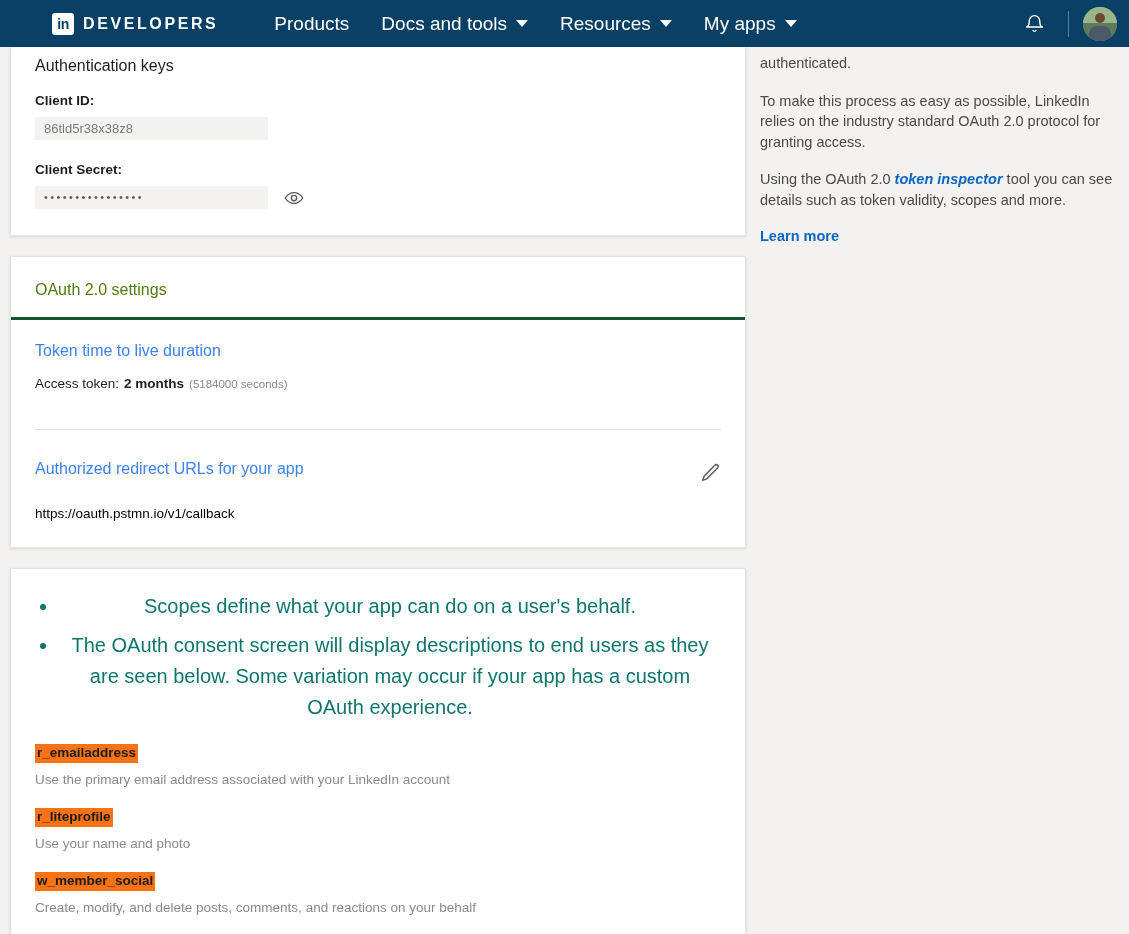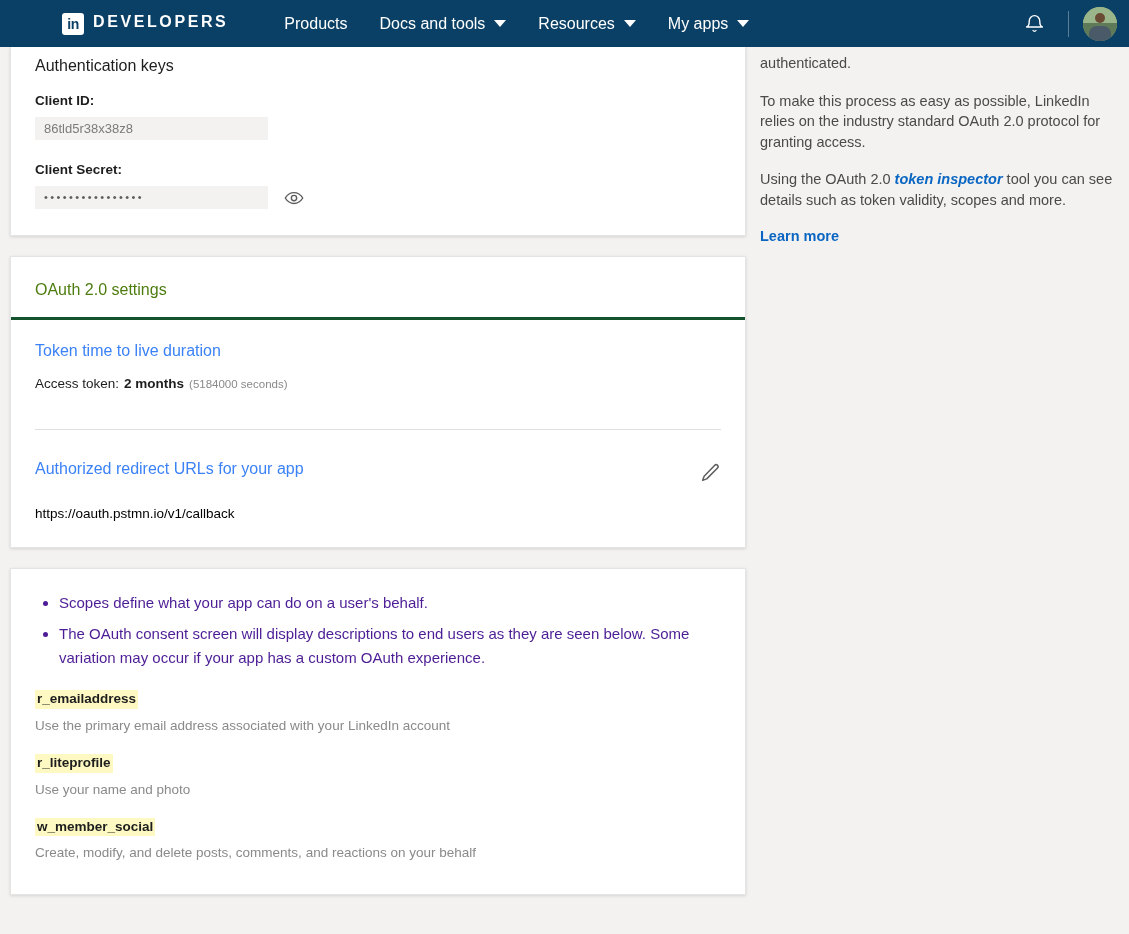--- a/index.html
+++ b/index.html
@@ -11,36 +11,36 @@
     overflow: hidden;
   }
 
   
   #topnav {
     position: absolute; top: 0; left: 0;
     width: 1129px; height: 47px;
     background: #0a4065;
     display: flex; align-items: center;
   }
-  #brand { display: flex; margin-left: 32px; padding-left: 30px; }
+  #brand { display: flex; align-items: center; margin-left: 22px; padding-left: 30px; }
   #li-logo {
     width: 22px; height: 22px; border-radius: 3px;
     background: #ffffff; color: #0a4065;
     font-weight: bold; font-size: 14px;
     display: flex; align-items: center; justify-content: center;
     font-family: "Liberation Sans", sans-serif;
     letter-spacing: -0.5px;
   }
   #brand-word {
     color: #ffffff; font-size: 16px; font-weight: 600;
     letter-spacing: 2.6px; margin-left: 9px;
   }
   #navlinks { display: flex; align-items: center; margin-left: 40px; gap: 0px; }
   .navitem {
-    color: #ffffff; font-size: 16px;
+    color: #ffffff; font-size: 19px;
     padding: 0 16px; height: 47px;
     display: flex; align-items: center; gap: 9px;
     cursor: pointer; white-space: nowrap;
   }
   .caret {
     width: 0; height: 0;
     border-left: 6px solid transparent;
     border-right: 6px solid transparent;
     border-top: 7px solid #ffffff;
     display: inline-block;
@@ -109,27 +109,28 @@
   .token-line .val { font-weight: bold; margin-left: 5px; }
   .token-line .secs { color: #8a8a8a; font-size: 11.5px; margin-left: 5px; }
   .hr { height: 1px; background: #e0e0e0; margin: 38px 0 30px 0; }
   .redirect-head { display: flex; align-items: flex-start; justify-content: space-between; }
   .redirect-url { font-size: 13.5px; color: #000000; margin-top: 18px; }
   .pencil-btn { cursor: pointer; margin-top: 2px; }
 
   
   ul.scope-bullets { margin: 0 0 0 0; padding-left: 24px; }
   ul.scope-bullets li {
-    font-size: 15px; color: #4c1d95; line-height: 1.55;
+    font-size: 20px; color: #0f766e; line-height: 1.55;
     margin-bottom: 8px;
+    text-align: center;
   }
   .scope-block { margin-top: 20px; }
   .scope-name {
     display: inline-block;
-    background: #fef9c3; color: #1d1d1d;
+    background: #f97316; color: #1d1d1d;
     font-size: 13.5px; font-weight: bold;
     padding: 1px 2px; line-height: 1.25;
   }
   .scope-desc { font-size: 13.5px; color: #8a8a8a; margin-top: 9px; }
 
   
   .rt-p { font-size: 14.5px; color: #4a4a4a; line-height: 1.42; margin: 0 0 17px 0; }
   .rt-link { color: #0a66c2; font-weight: bold; text-decoration: none; cursor: pointer; font-style: italic; }
   .rt-learn { font-size: 14.5px; color: #0a66c2; font-weight: bold; cursor: pointer; text-decoration: none; }
 </style>

